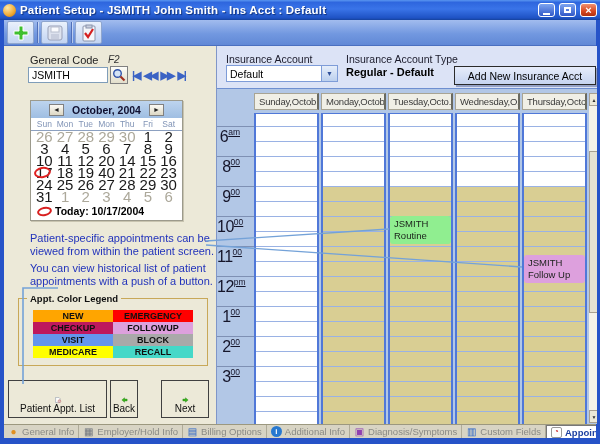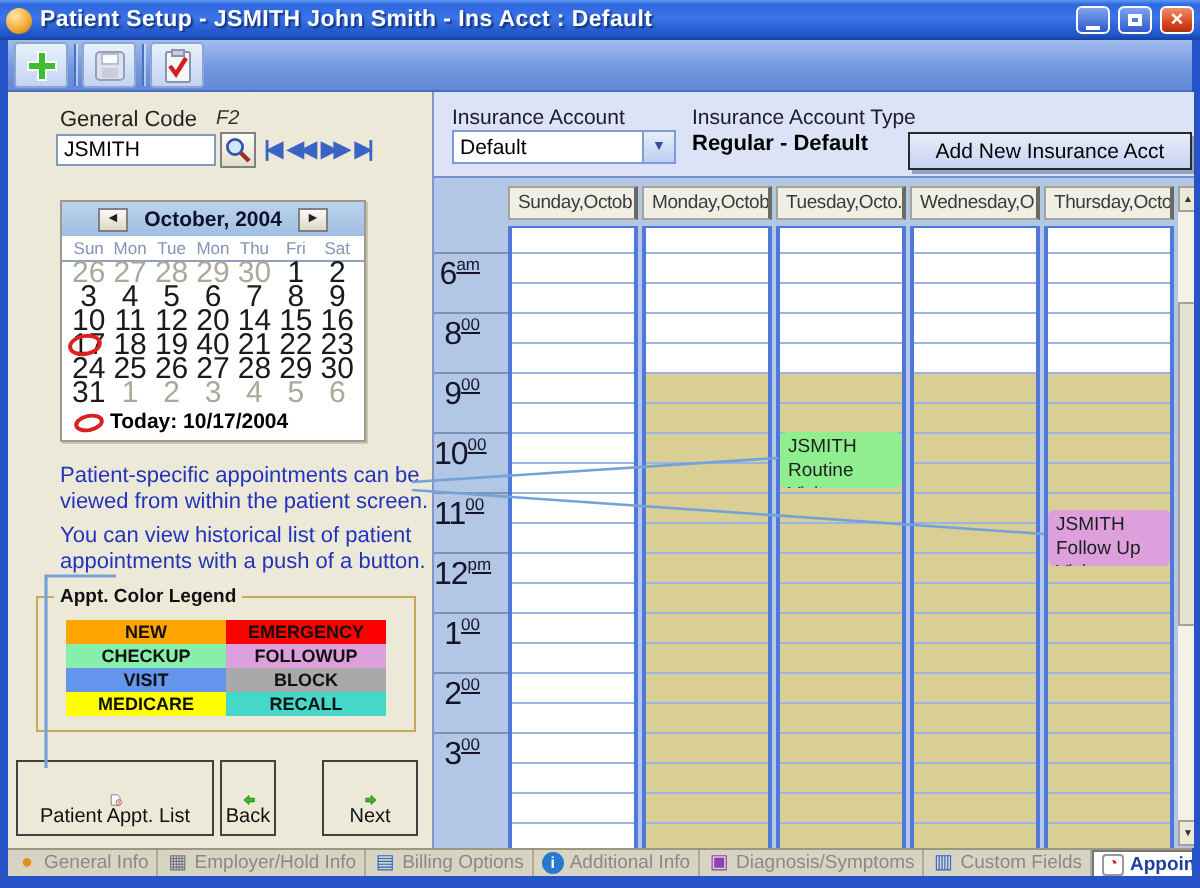--- a/index.html
+++ b/index.html
@@ -276,21 +276,21 @@
     </div>
 
     <div class="note-p note1">Patient-specific appointments can be viewed from within the patient screen.</div>
     <div class="note-p note2">You can view historical list of patient appointments with a push of a button.</div>
 
     <div class="legend-box">
       <span class="legend-title">Appt. Color Legend</span>
       <div class="legend-grid">
           <div class="legend-cell" style="background: rgb(255, 165, 0);">NEW</div>
           <div class="legend-cell" style="background: rgb(255, 0, 0);">EMERGENCY</div>
-          <div class="legend-cell" style="background: #86efac;">CHECKUP</div>
+          <div class="legend-cell" style="background: #be185d;">CHECKUP</div>
           <div class="legend-cell" style="background: rgb(221, 160, 221);">FOLLOWUP</div>
           <div class="legend-cell" style="background: rgb(100, 149, 237);">VISIT</div>
           <div class="legend-cell" style="background: rgb(169, 169, 169);">BLOCK</div>
           <div class="legend-cell" style="background: rgb(255, 255, 0);">MEDICARE</div>
           <div class="legend-cell" style="background: rgb(69, 216, 200);">RECALL</div>
         </div>
     </div>
 
     <div class="lp-btn btn-appt-list">
       <svg width="16" height="15" viewBox="0 0 16 15">

